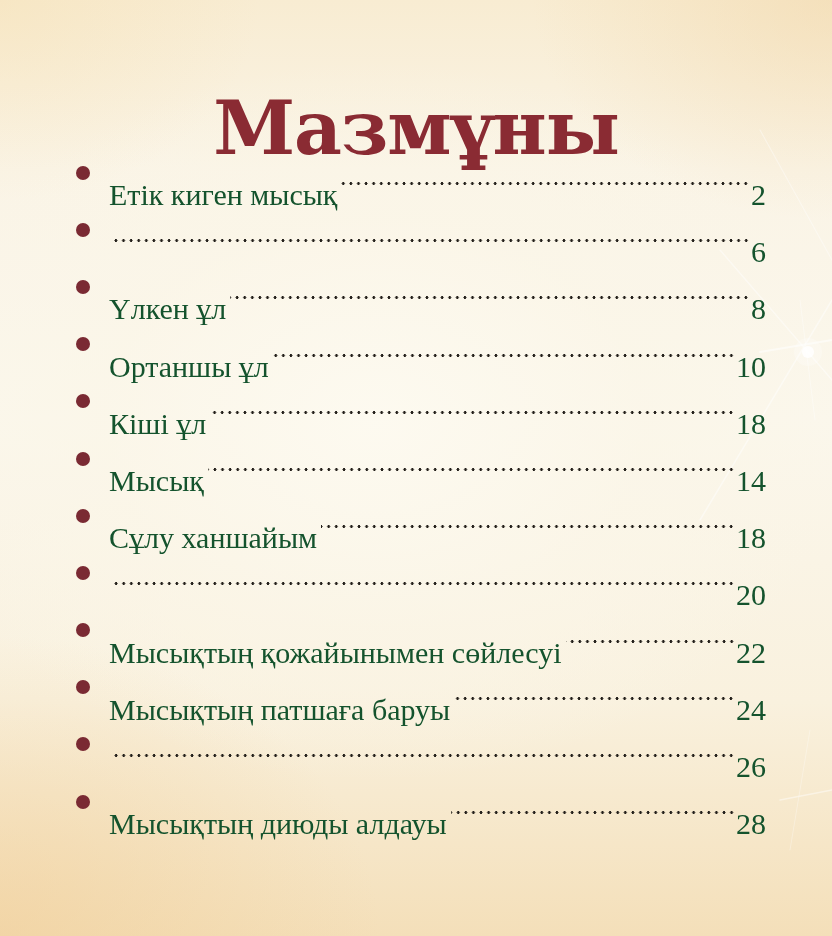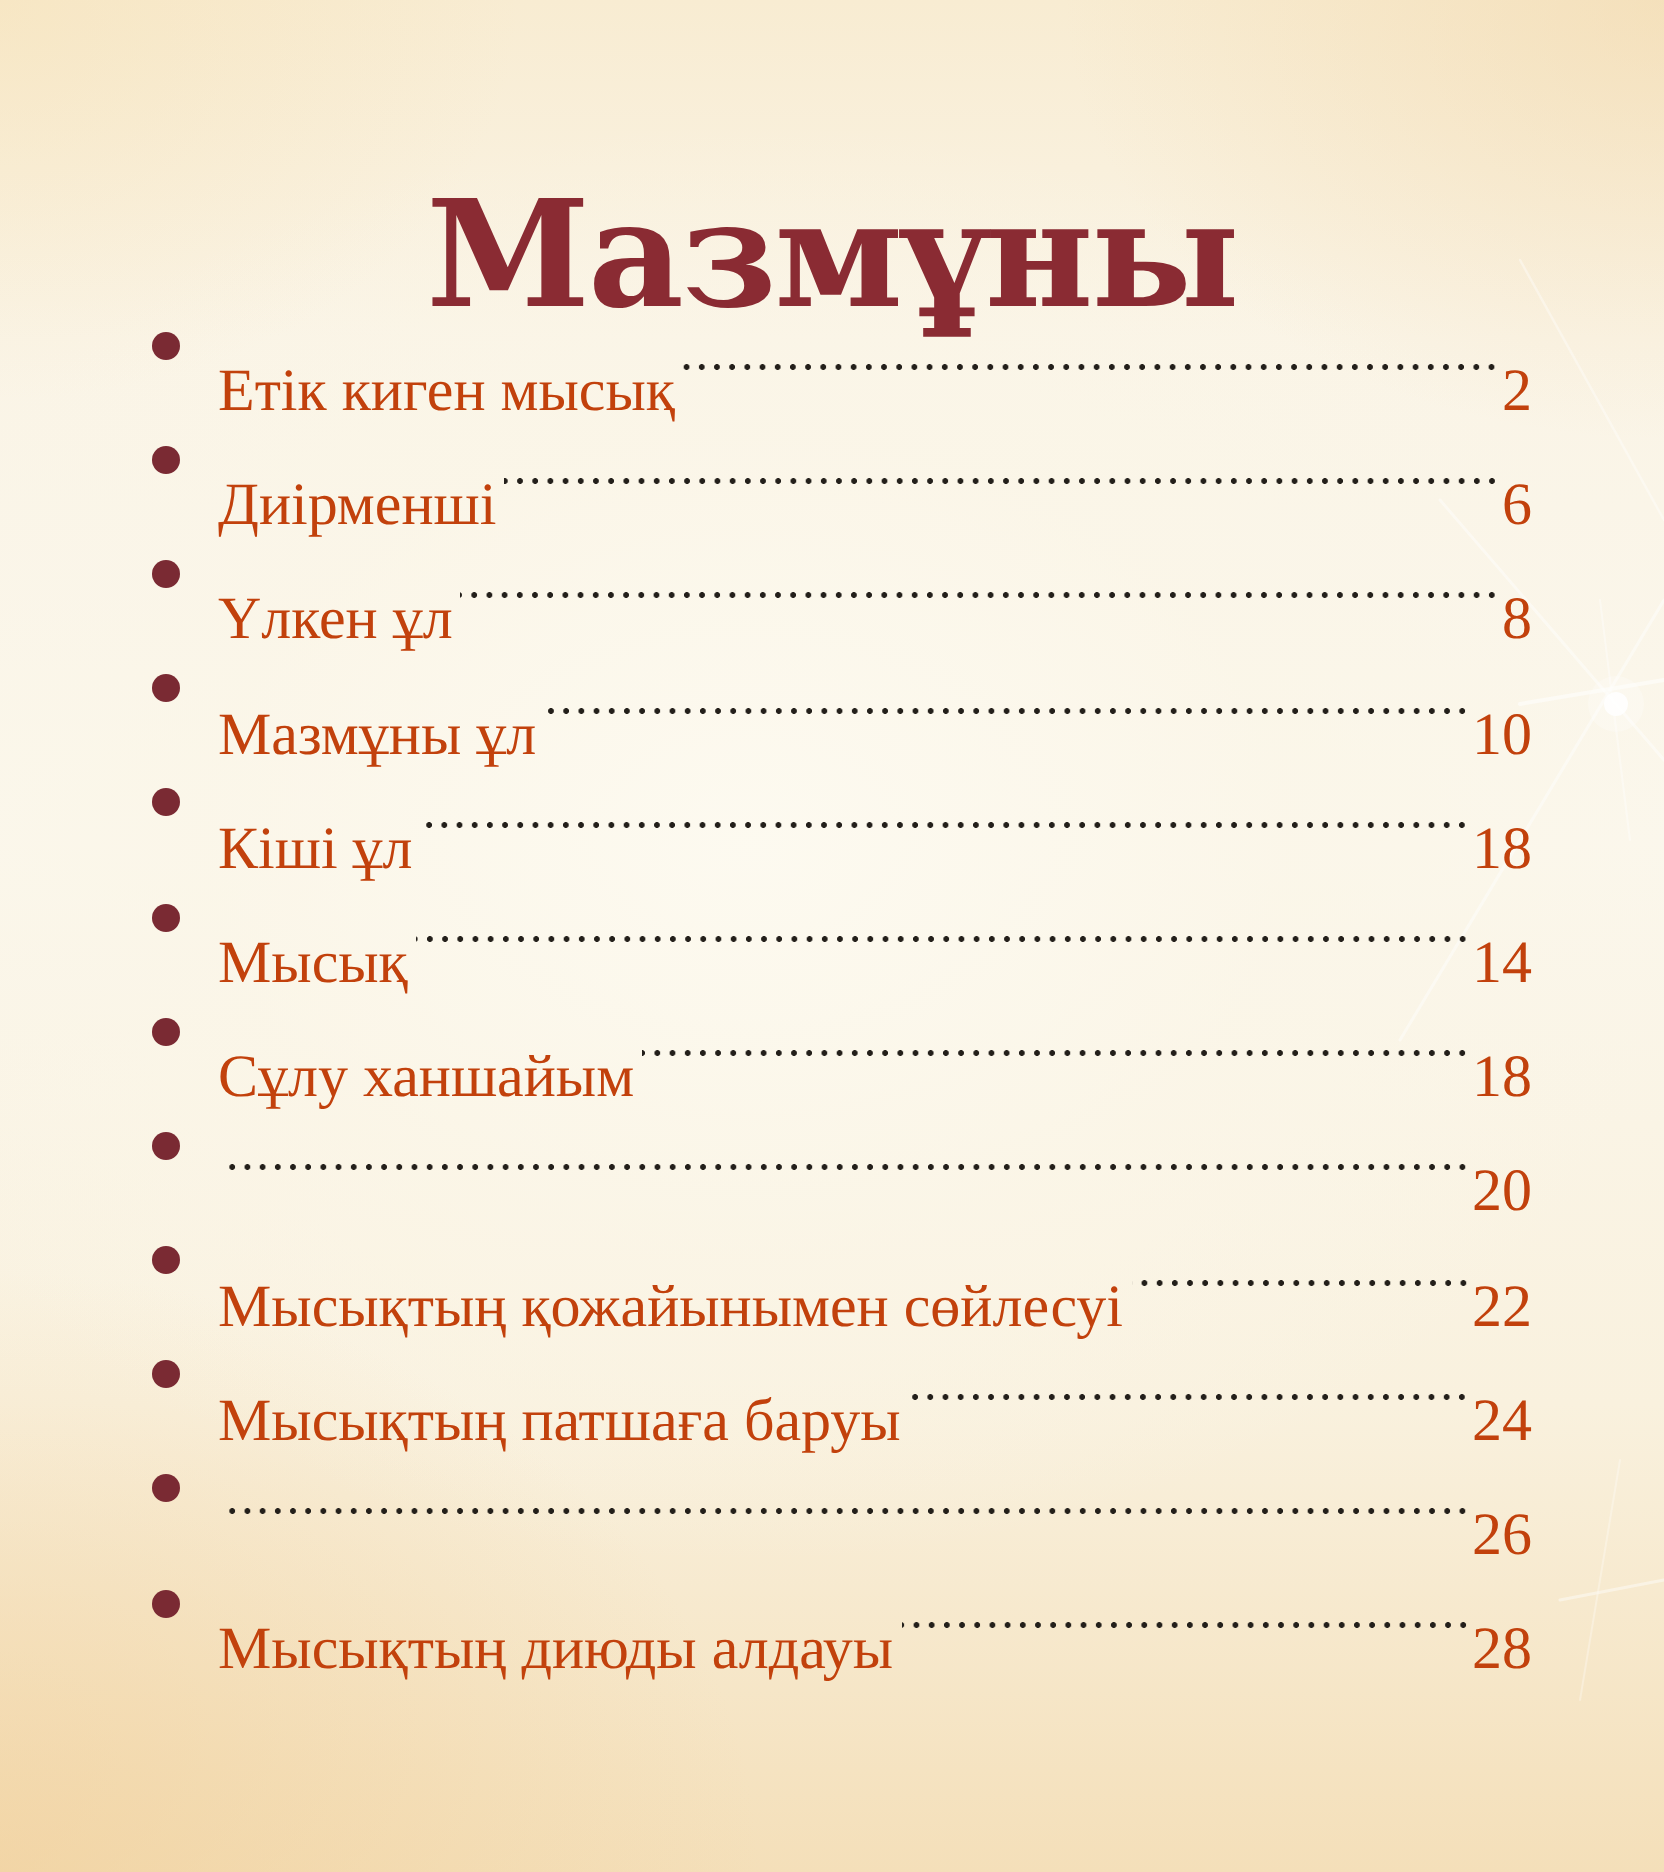--- a/index.html
+++ b/index.html
@@ -50,21 +50,21 @@
       width: 690px;
       margin: 0;
       padding: 0;
       list-style: none;
     }
     .toc-item {
       display: flex;
       align-items: baseline;
       height: 57.2px;
       font-size: 30px;
-      color: #c2410c;
+      color: #14532d;
       line-height: 57px;
     }
     .bullet {
       flex: 0 0 auto;
       width: 14px;
       height: 14px;
       border-radius: 50%;
       background: #7a2a33;
       margin-right: 19px;
       position: relative;
@@ -124,33 +124,32 @@
 
 <ul class="toc">
   <li class="toc-item">
     <span class="bullet"></span>
     <span class="label">Етік киген мысық</span>
     <span class="leader"></span>
     <span class="page">2</span>
   </li>
   <li class="toc-item">
     <span class="bullet"></span>
-    <span class="label">Диірменші</span>
     <span class="leader"></span>
     <span class="page">6</span>
   </li>
   <li class="toc-item">
     <span class="bullet"></span>
     <span class="label">Үлкен ұл</span>
     <span class="leader"></span>
     <span class="page">8</span>
   </li>
   <li class="toc-item">
     <span class="bullet"></span>
-    <span class="label">Мазмұны ұл</span>
+    <span class="label">Ортаншы ұл</span>
     <span class="leader"></span>
     <span class="page">10</span>
   </li>
   <li class="toc-item">
     <span class="bullet"></span>
     <span class="label">Кіші ұл</span>
     <span class="leader"></span>
     <span class="page">18</span>
   </li>
   <li class="toc-item">

